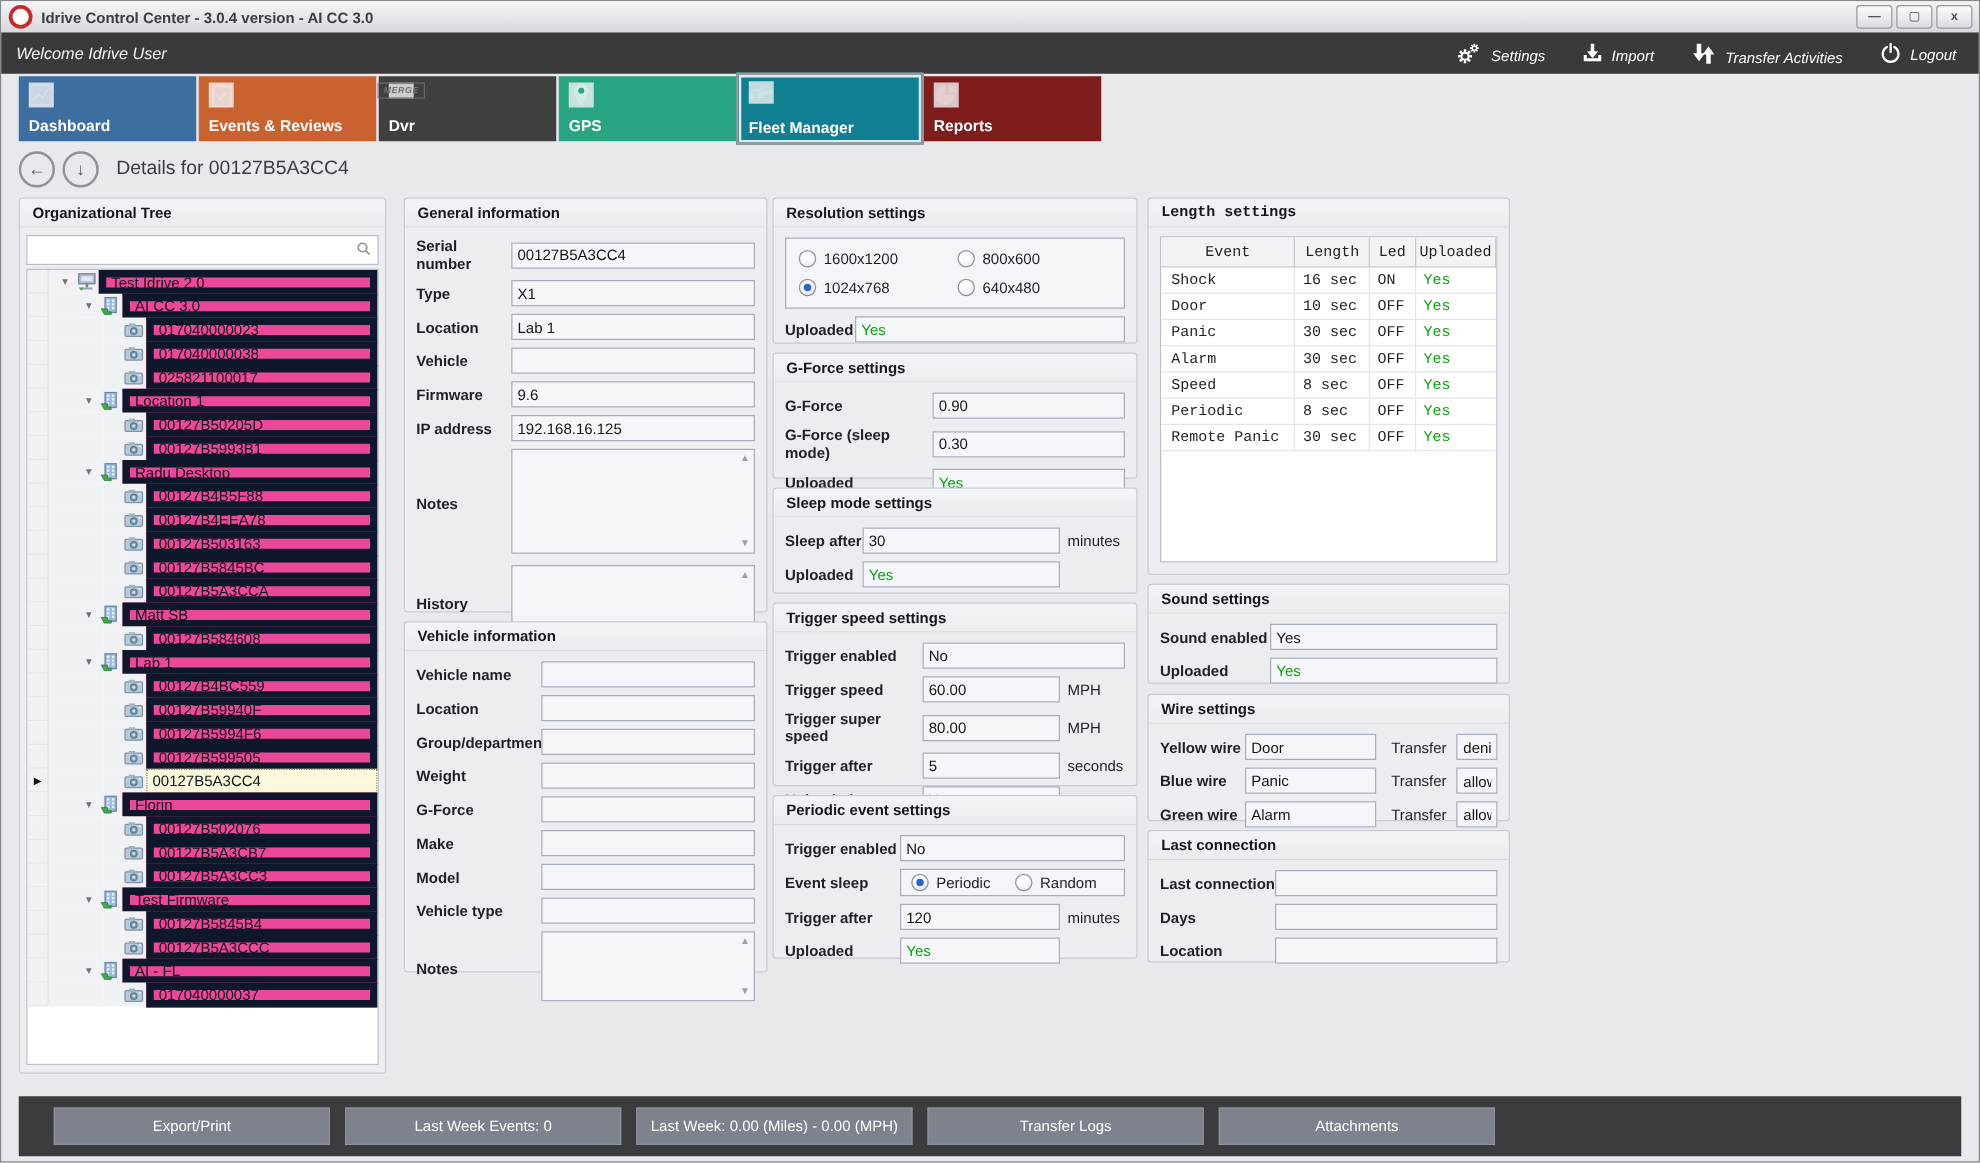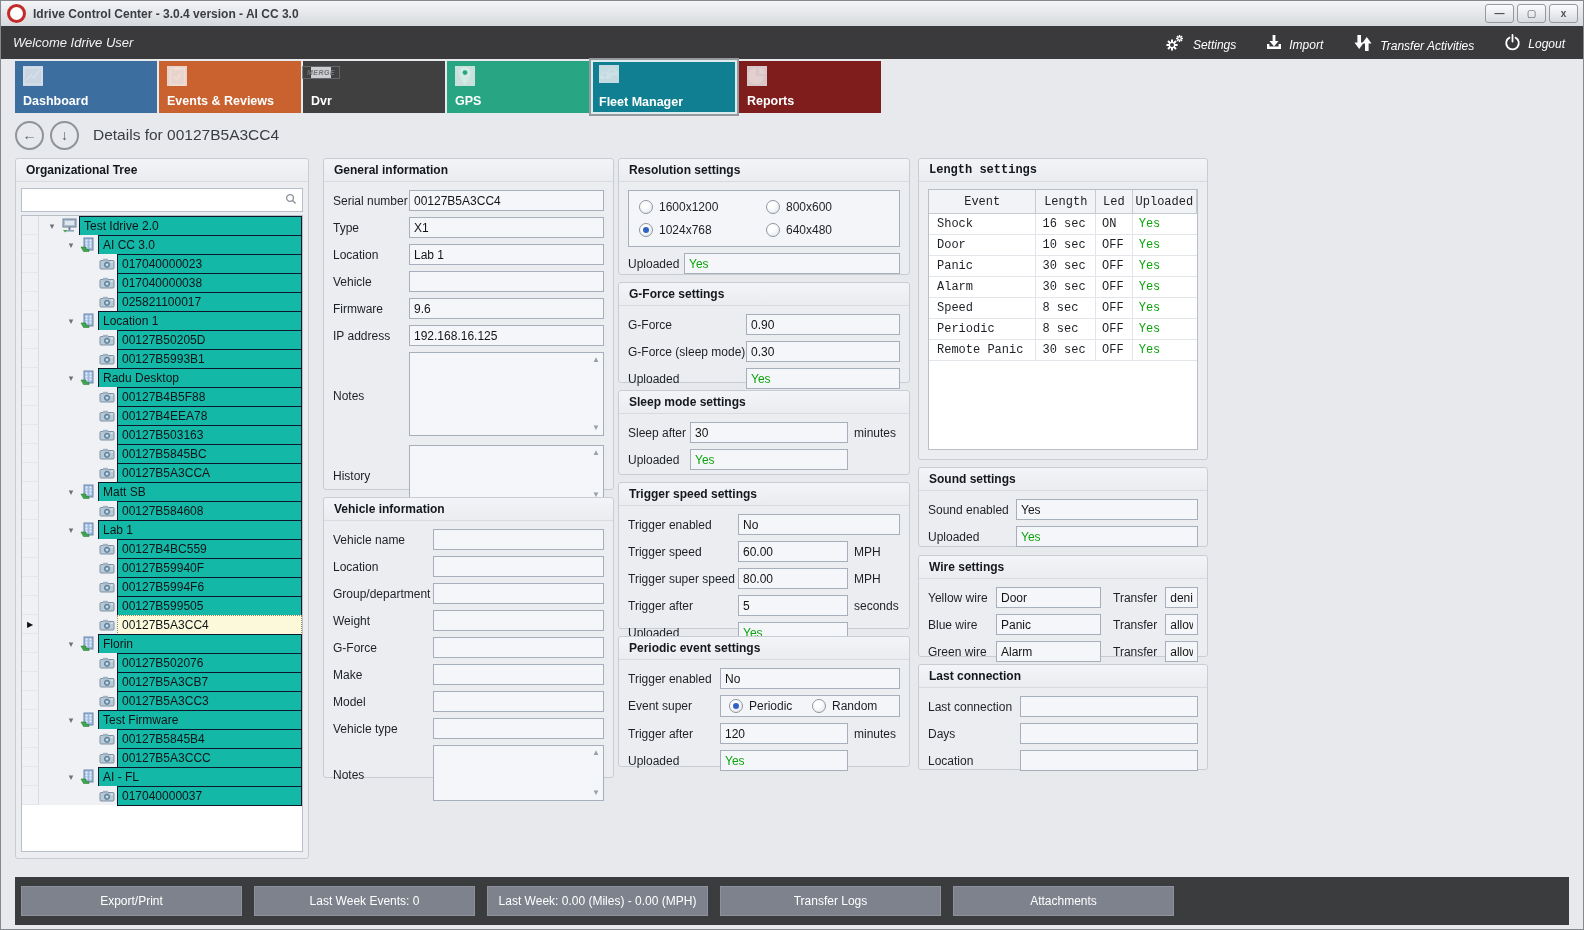--- a/index.html
+++ b/index.html
@@ -39,21 +39,21 @@
   #details-title{font-size:15.5px;color:#3a3e44;margin-left:8px;}
 
   
   .panel{position:absolute;background:#ecedf1;border:1px solid #c8ccd3;border-radius:3px;box-sizing:border-box;}
   .panel-header{height:22px;line-height:22px;padding-left:10px;font-weight:bold;font-size:12px;color:#14171c;
     border-bottom:1px solid #d7dade;background:linear-gradient(#f3f4f7,#eaecf0);border-radius:3px 3px 0 0;}
   .panel-body{padding:8px 9px;}
 
   .frow{display:flex;align-items:center;margin-bottom:6px;}
   .frow:last-child{margin-bottom:0;}
-  .flabel{flex:none;color:#1d2026;}
+  .flabel{flex:none;color:#1d2026;font-weight:bold;}
   .finput{flex:1;min-width:0;height:19px;background:#f5f6f9;border:1px solid #a7afbd;font-size:12px;
     padding:0 4px;color:#141414;font-family:inherit;box-sizing:content-box;}
   .finput.green{color:#0da30d;}
   .unit{width:46px;margin-left:6px;flex:none;}
   .narrow{margin-right:52px;}
   .ta-wrap{flex:1;position:relative;min-width:0;}
   .ta-wrap textarea{width:100%;height:56px;background:#f5f6f9;border:1px solid #a7afbd;resize:none;box-sizing:border-box;font-family:inherit;}
   .ta-arrow{position:absolute;right:4px;font-size:8px;color:#9aa0a8;line-height:1;}
   .ta-up{top:4px;} .ta-down{bottom:7px;}
   #panel-general_info .frow.f-6 textarea{height:84px;}
@@ -81,40 +81,40 @@
   #tree-search input{flex:1;border:none;outline:none;background:transparent;font-size:10px;color:#999;
     padding:0 5px;font-family:Liberation Serif, serif;margin-top:44px;}
   #tree-search .s-icon{margin-right:5px;flex:none;}
   #tree-body{position:absolute;left:5px;right:5px;top:56px;bottom:6px;background:#fff;border:1px solid #b9bfc7;overflow:hidden;}
   .tree-row{display:flex;align-items:stretch;height:19px;}
   .t-ind{width:16px;flex:none;background:#f0f1f4;border-right:1px solid #d8dbe0;border-bottom:1px solid #e4e6ea;
     display:flex;align-items:center;justify-content:center;font-size:8px;color:#111;}
   .t-fill{background:#f0f1f4;flex:none;border-bottom:1px solid #f0f1f4;}
   .t-exp{width:14px;flex:none;display:flex;align-items:center;justify-content:center;color:#6e737a;font-size:9px;background:#f0f1f4;}
   .t-icon{width:20px;flex:none;display:flex;align-items:center;justify-content:center;background:#f0f1f4;}
-  .t-box{flex:1;border:1px solid #0f172a;background:#14b8a6;display:flex;align-items:center;padding-left:4px;
+  .t-box{flex:1;border:6px solid #0f172a;background:#ec4899;display:flex;align-items:center;padding-left:4px;
     color:#101418;margin-bottom:-1px;min-width:0;}
   .tree-row.selected .t-box{background:#fbf9d9;border:1px dotted #8b8b66;}
 
   
   #ltable-wrap{position:absolute;left:9px;right:9px;top:30px;bottom:9px;background:#fff;border:1px solid #b9bfc7;overflow:hidden;}
   .ltable{width:100%;border-collapse:collapse;font-size:12px;background:#fff;}
   .ltable th{border:1px solid #c6cad1;border-top:none;background:#f2f3f6;font-weight:normal;height:21px;text-align:center;color:#222;}
   .ltable th:first-child{border-left:none;}
   .ltable td{border-left:1px solid #e2e5ea;border-bottom:1px solid #e2e5ea;height:20px;padding:0 6px;}
   .ltable td:first-child{border-left:none;padding-left:8px;}
   .ltable td.green{color:#0da30d;}
 
   
   #panel-wire .flabel{width:68px;}
   .wire-in1{flex:none;width:95px;}
   .wire-tlabel{flex:none;margin:0 8px 0 12px;}
 
   
-  #bottombar{position:absolute;left:14px;right:14px;top:876px;height:48px;background:#3b3c3e;display:flex;align-items:center;gap:12px;padding-left:6px;box-sizing:border-box;}
+  #bottombar{position:absolute;left:14px;right:14px;top:876px;height:48px;background:#3b3c3e;display:flex;align-items:center;gap:12px;padding-left:28px;box-sizing:border-box;}
   .bbtn{width:219px;height:28px;background:#7e828c;border:1px solid #8d919b;color:#fff;font-size:12px;
     display:flex;align-items:center;justify-content:center;cursor:pointer;flex:none;}
 </style>
 </head>
 <body>
 
 <div id="window">
 
   <div id="titlebar">
     <span id="app-icon"></span>
@@ -951,21 +951,21 @@
       </div>
   </div>
   <div class="panel fields-panel" id="panel-periodic" style="left:617px;top:635px;width:292px;height:131px;">
     <div class="panel-header">Periodic event settings</div>
     <div class="panel-body">
         <div class="frow f-0">
           <span class="flabel">Trigger enabled</span>
           <input class="finput" readonly="" value="No" style="">
         </div>
         <div class="frow f-1">
-          <span class="flabel">Event super</span>
+          <span class="flabel">Event sleep</span>
           <div class="radio-box" style="padding: 3px 8px;">
             <span class="radio-opt">
               <span class="radio sel"></span>
               <span>Periodic</span>
             </span>
             <span class="radio-opt">
               <span class="radio"></span>
               <span>Random</span>
             </span>
           </div>

